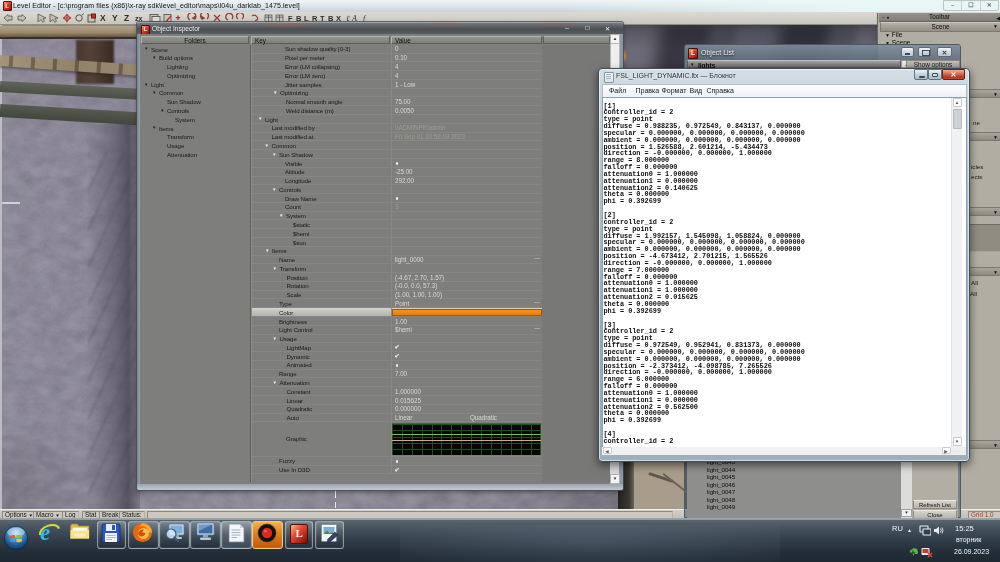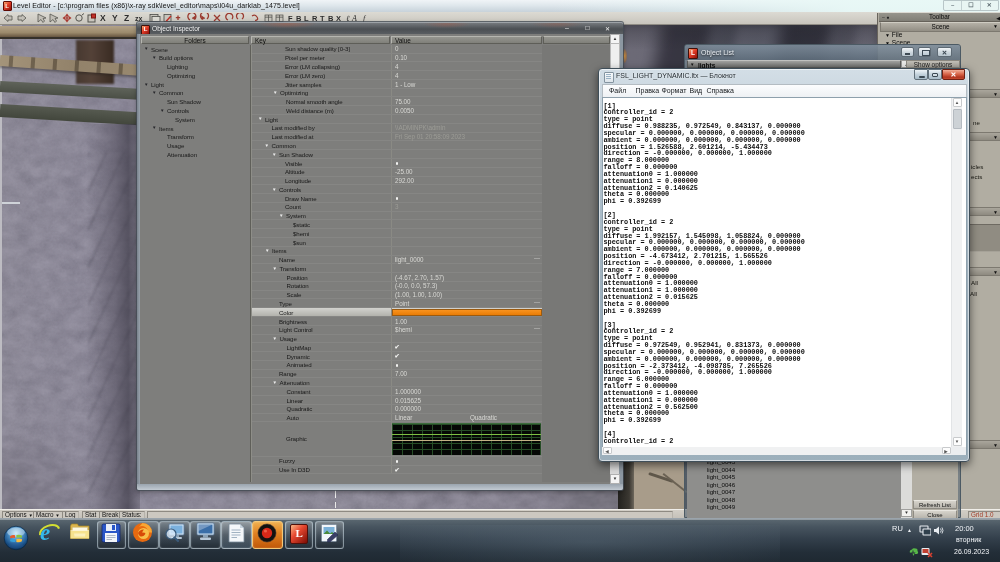--- a/index.html
+++ b/index.html
@@ -729,21 +729,21 @@
  <span class="abs" style="left:892px;top:5.5px;font-size:7.5px;color:#f2f5f8;">RU</span>
  <span class="abs" style="left:907px;top:8px;font-size:5px;color:#e8ecf0;">▲</span>
  <svg class="abs" style="left:919px;top:6px" width="12" height="11" viewBox="0 0 12 11">
   <rect x="1" y="1" width="8" height="6" rx="0.5" fill="none" stroke="#e8ecf0" stroke-width="1.1"></rect>
   <rect x="4" y="4" width="8" height="6" rx="0.5" fill="#30404c" stroke="#e8ecf0" stroke-width="1.1"></rect>
  </svg>
  <svg class="abs" style="left:933px;top:6px" width="11" height="11" viewBox="0 0 11 11">
   <path d="M1 4 L3 4 L6 1.5 L6 9.5 L3 7 L1 7 Z" fill="#e8ecf0"></path>
   <path d="M7.5 3.5 Q9 5.5 7.5 7.5 M9 2.5 Q11 5.5 9 8.5" stroke="#e8ecf0" stroke-width="0.9" fill="none"></path>
  </svg>
- <span class="abs" style="left:955px;top:5px;font-size:7.5px;color:#f2f5f8;">20:00</span>
+ <span class="abs" style="left:955px;top:5px;font-size:7.5px;color:#f2f5f8;">15:25</span>
  <span class="abs" style="left:956px;top:17px;font-size:7px;color:#f2f5f8;">вторник</span>
  <span class="abs" style="left:954px;top:29px;font-size:7px;color:#f2f5f8;">26.09.2023</span>
  <svg class="abs" style="left:908px;top:28px" width="11" height="11" viewBox="0 0 11 11">
   <path d="M2 6 Q1 3 4 2.5 Q5 0.5 7.5 1.5 Q10 1 9.5 4 Q11 6 9 7 L6.5 7 L7.5 5.5 L5.5 5.5 L5.5 3.5 L4.5 3.5 L4.5 5.5 L2.5 5.5 Z" fill="#58b848"></path>
   <path d="M4.5 6.5 L6.5 6.5 L5.5 9 Z" fill="#58b848"></path>
  </svg>
  <svg class="abs" style="left:921px;top:28px" width="12" height="11" viewBox="0 0 12 11">
   <rect x="0.5" y="1" width="8" height="7" rx="1" fill="#e8ecf0"></rect>
   <rect x="1.5" y="2" width="6" height="4" fill="#c04030"></rect>
   <path d="M7 6 L11 10 M11 6 L7 10" stroke="#d84030" stroke-width="1.6"></path>

